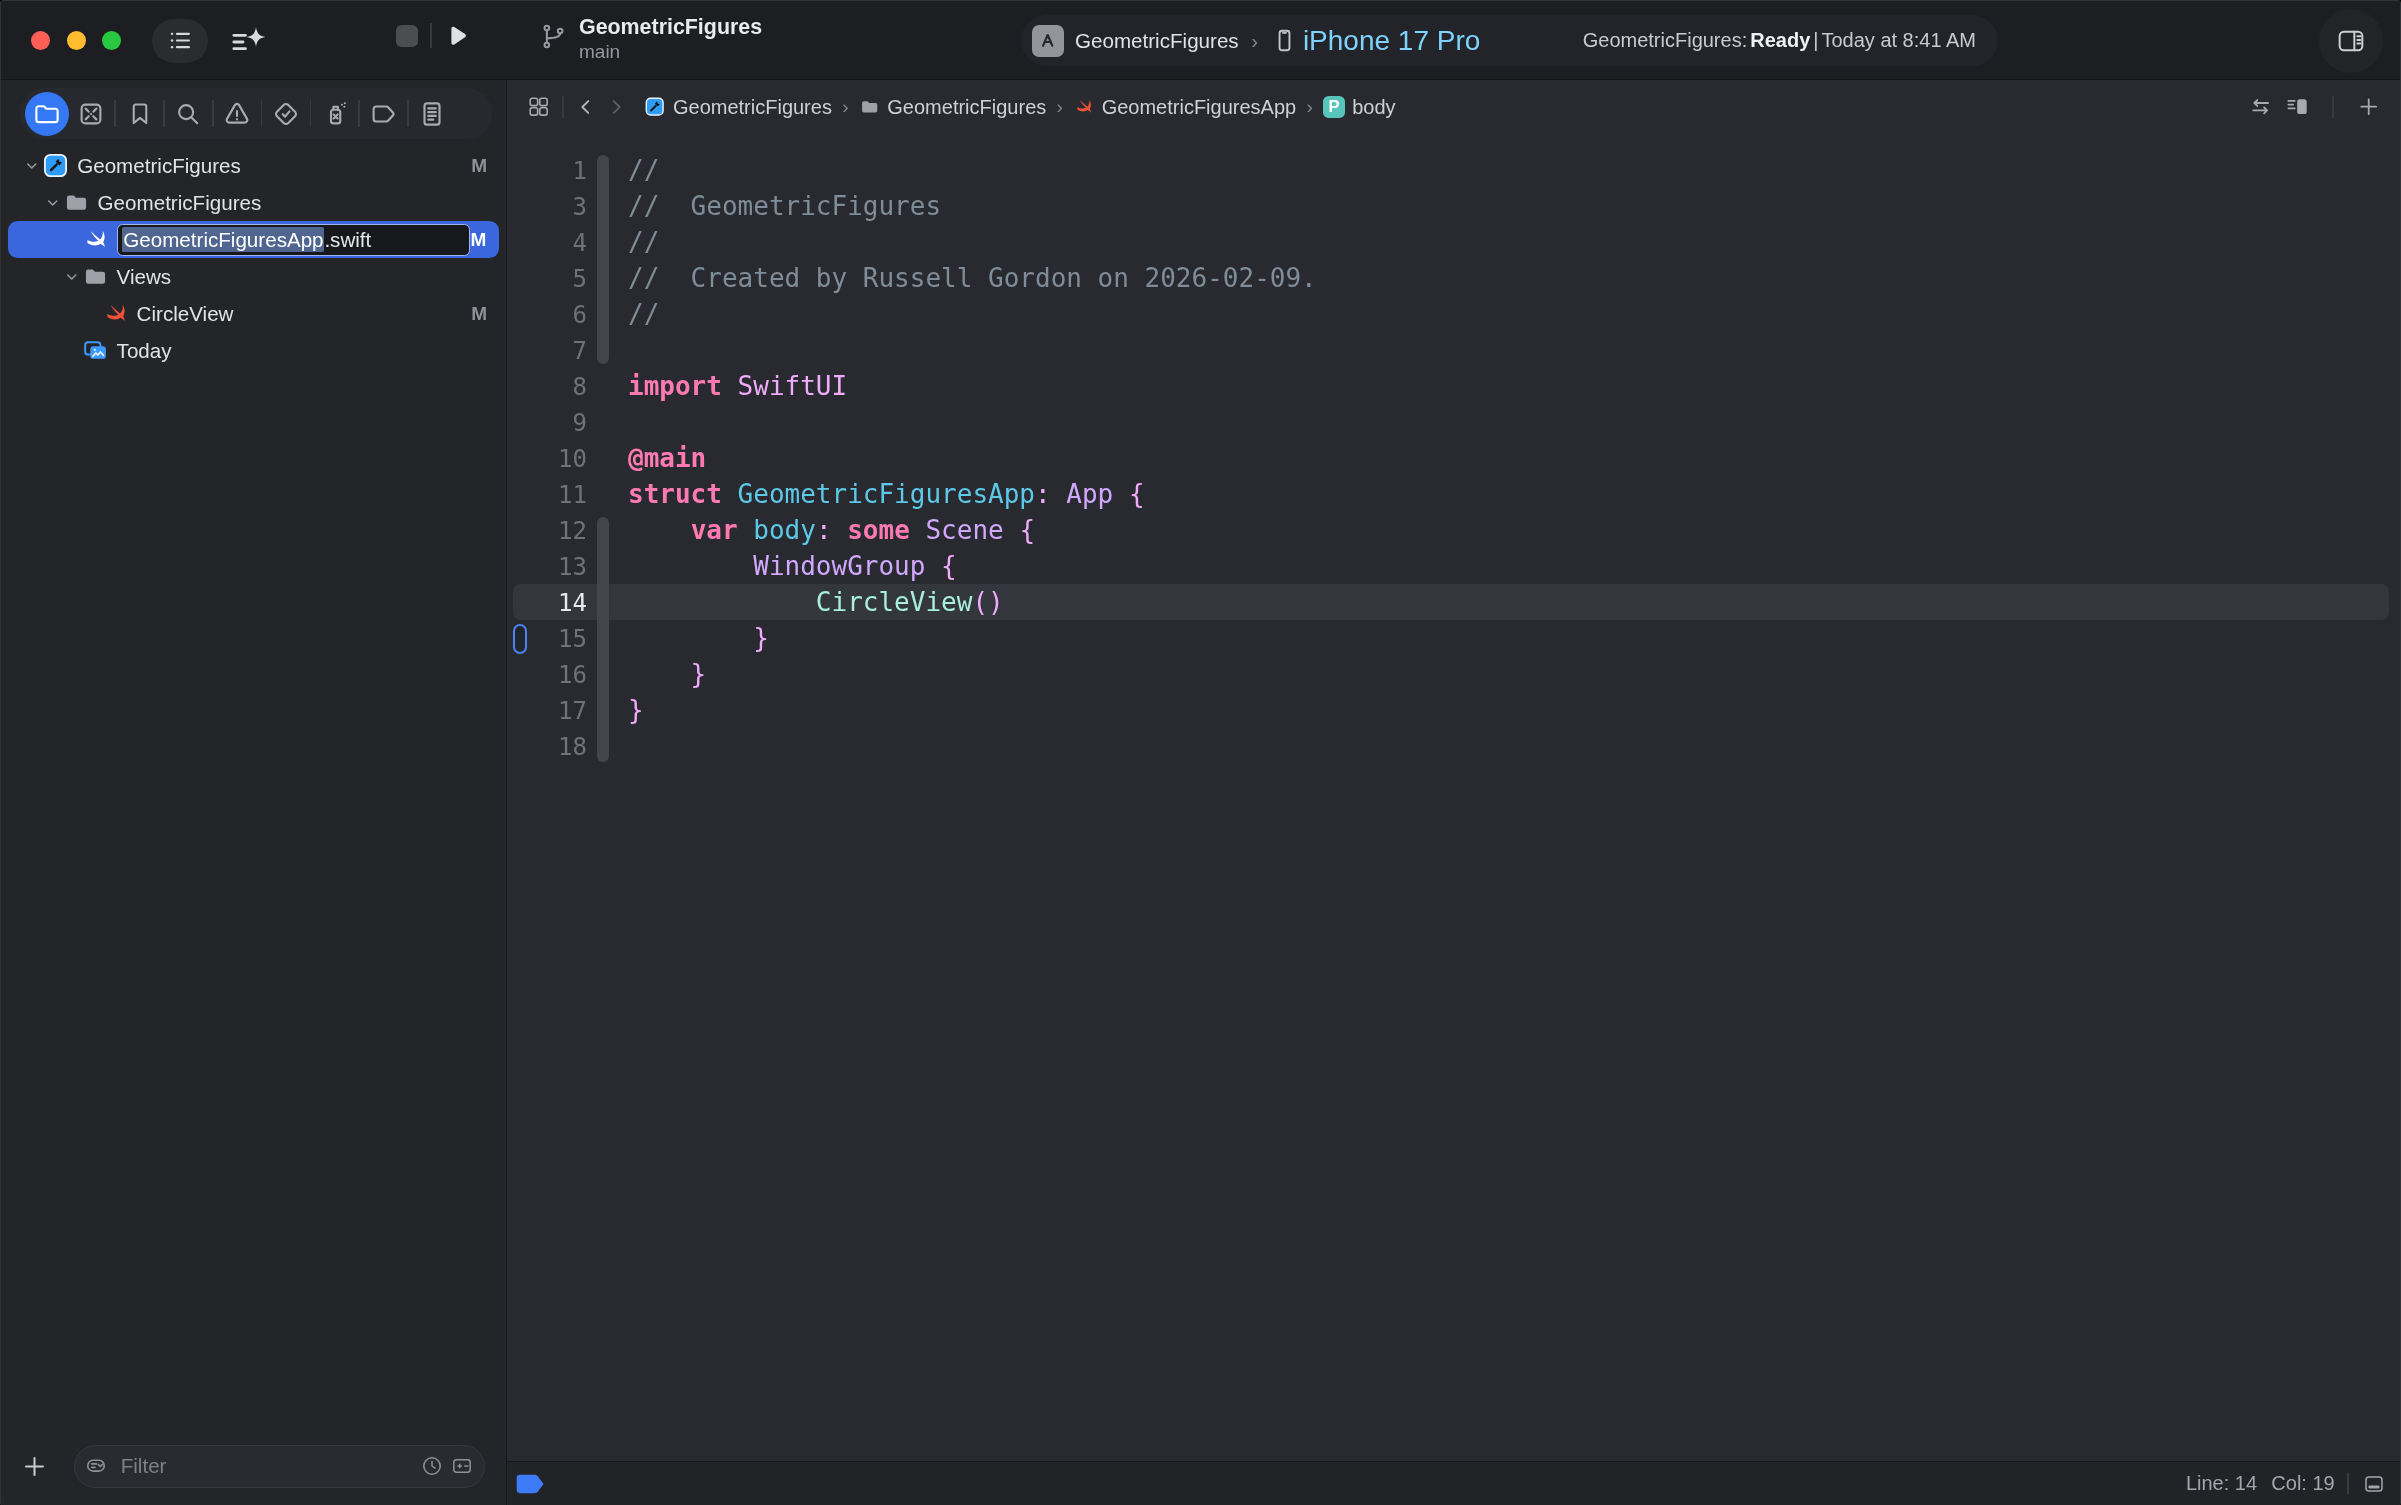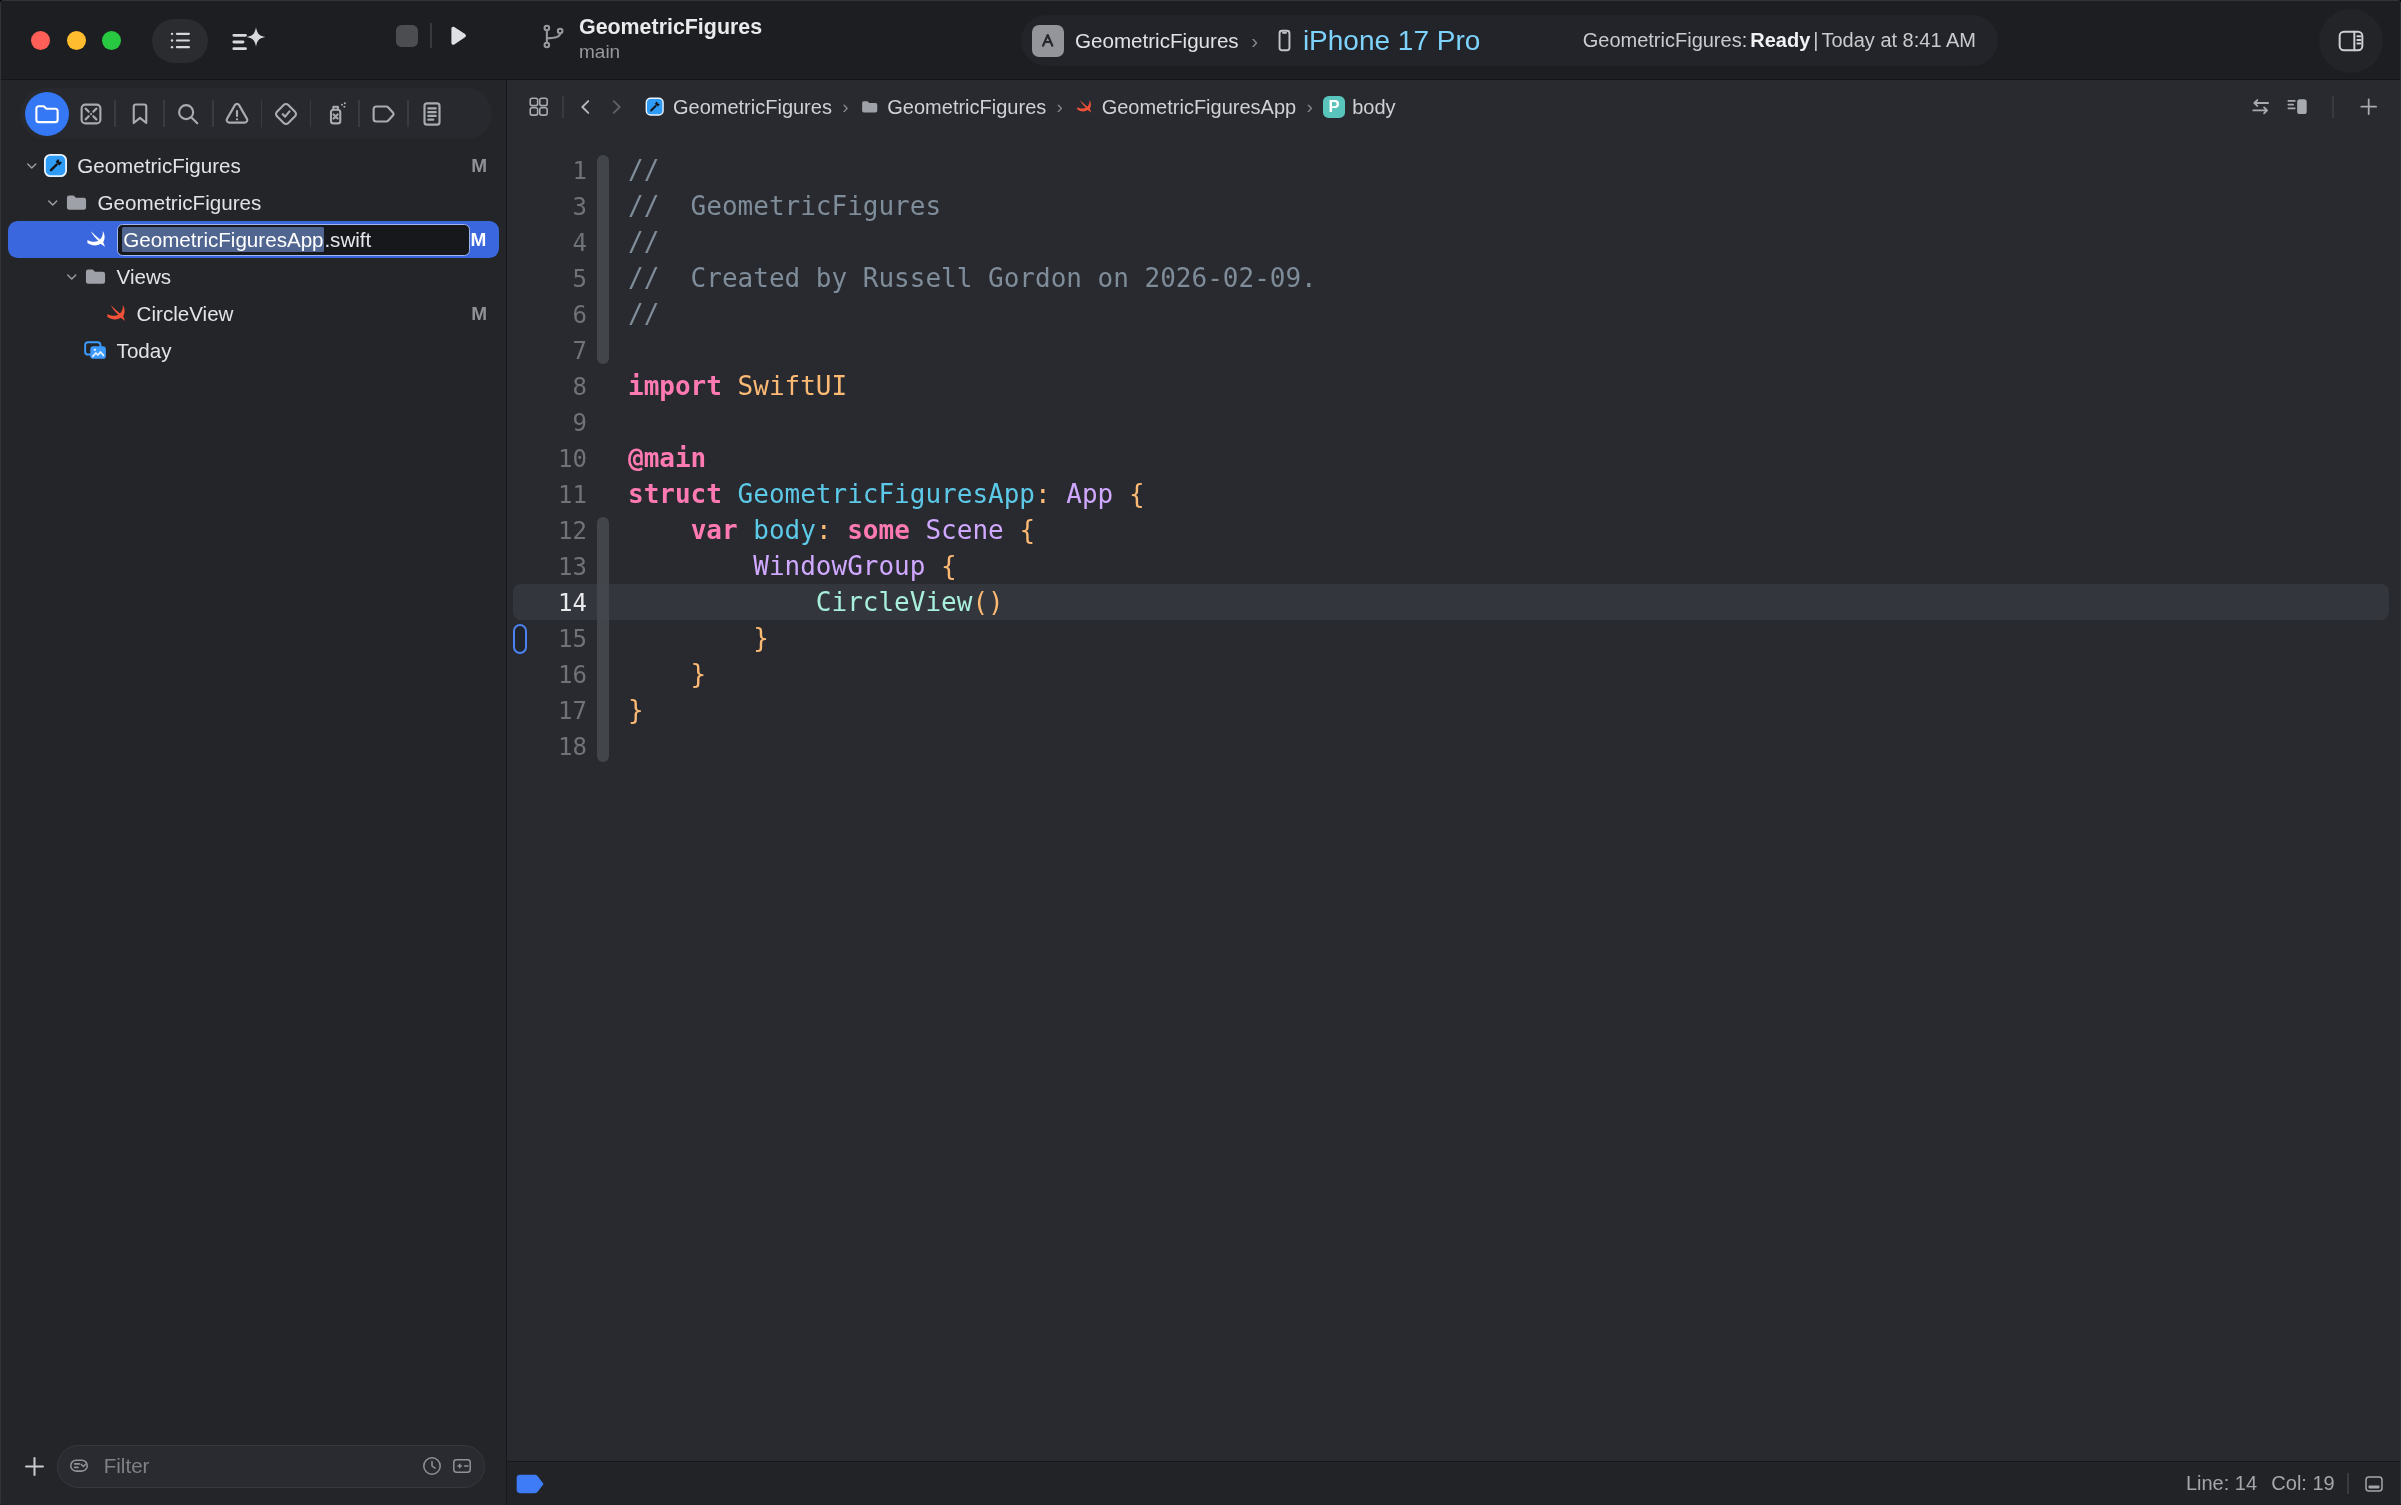--- a/index.html
+++ b/index.html
@@ -51,21 +51,21 @@
   .row .chev .ic{width:17.5px;height:17.5px;}
   .row .ticon{width:27px;height:27px;flex:0 0 auto;}
   .row .lbl{margin-left:8px;white-space:nowrap;}
   .row .badge{margin-left:auto;margin-right:19px;color:#8F9196;font-weight:700;font-size:19px;}
   .row.sel{margin:0 7.1px;border-radius:9.5px;background:#3A66DE;color:#FFF;}
   .row.sel .badge{color:#FFF;margin-right:12.7px;}
   .rename{flex:1;margin-left:8px;height:32px;background:#17181C;border:1.6px solid #9FB6EF;border-radius:5.6px;display:flex;align-items:center;padding:0 4.8px;overflow:hidden;white-space:nowrap;box-sizing:border-box;}
   .rename .selpart{background:#50658F;color:#FFF;border-radius:1.6px;padding:0.8px 0.8px;}
   .rename .ext{color:#E5E6E9;}
 
-  .sidebar-bottom{height:73px;display:flex;align-items:center;padding:0 20.6px 4.8px 19px;gap:8px;box-sizing:border-box;}
+  .sidebar-bottom{height:73px;display:flex;align-items:center;padding:0 20.6px 4.8px 19px;gap:25px;box-sizing:border-box;}
   .plus-btn{width:29px;height:29px;color:#C9CBCE;}
   .filter-field{flex:1;height:43px;background:#2A2B30;border:1.6px solid #38393E;border-radius:21.4px;display:flex;align-items:center;padding:0 10.3px;gap:8px;box-sizing:border-box;}
   .filter-ic{width:25.4px;height:25.4px;color:#8F9298;flex:0 0 auto;}
   .filter-field input{flex:1;background:transparent;border:none;outline:none;color:#DADBDE;font-size:20.6px;font-family:"Liberation Sans",sans-serif;min-width:0;}
   .filter-field input::placeholder{color:#7E8187;}
   .ff-right{display:flex;gap:6.4px;color:#8F9298;}
   .ff-right .ic{width:24px;height:24px;}
 
   
   .editor{flex:1;display:flex;flex-direction:column;background:#282A2F;min-width:0;}
@@ -87,21 +87,21 @@
   .cl{height:36px;line-height:36px;white-space:pre;position:relative;}
   .cl .ln{display:inline-block;width:80px;text-align:right;color:#6F7277;font-size:24px;position:relative;z-index:1;}
   .cl .ct{margin-left:41px;position:relative;z-index:1;color:#E8E9EC;}
   .cl.cur::before{content:"";position:absolute;left:6.4px;right:11px;top:0;bottom:0;background:#33363D;border-radius:8px;}
   .cl.cur .ln{color:#E9EAEC;}
   .tk-c{color:#7F8C99;}
   .tk-kw{color:#FF7AB2;font-weight:700;}
   .tk-decl{color:#5DC9E8;}
   .tk-sdk{color:#D0A8FF;}
   .tk-mint{color:#A8EFDC;}
-  .tk-p{color:#fdba74;margin-top:31px;}
+  .tk-p{color:#f0abfc;margin-top:31px;}
   .ribbon{position:absolute;left:90px;width:12px;border-radius:6.4px;background:#45484E;opacity:.9;}
   .gutter-capsule{position:absolute;left:6.4px;width:13.5px;height:30px;border:2.4px solid #4B84F2;border-radius:8px;background:#20242C;box-sizing:border-box;z-index:2;}
 
   .editor-bottom{height:44px;border-top:0.8px solid #17181B;background:#222327;display:flex;align-items:center;padding:0 14.3px 0 8px;flex:0 0 auto;box-sizing:border-box;}
   .bp-tag{width:30px;height:20px;}
   .eb-spacer{flex:1;}
   .linecol{color:#A3A6AB;font-size:20px;display:flex;gap:14.3px;}
   .eb-sep{width:1.6px;height:20.6px;background:#3A3B3F;margin:0 12.7px;}
   .panel-ic{width:24px;height:24px;color:#A3A6AB;}
 </style>

